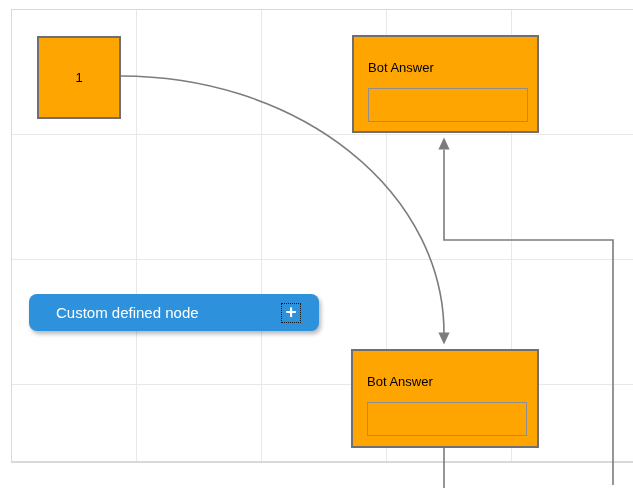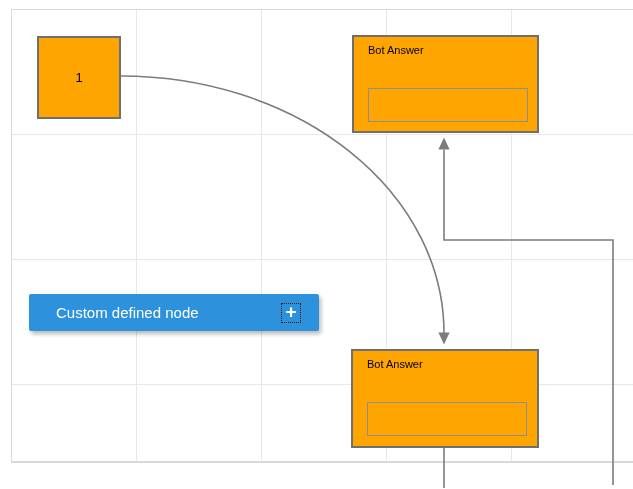--- a/index.html
+++ b/index.html
@@ -46,34 +46,34 @@
     border:2px solid var(--node-border);
   }
   .start-node{left:37px;top:36px;width:84px;height:83px;
     display:flex;align-items:center;justify-content:center;
     font-size:13px;color:var(--node-title);
   }
   .bot-node{width:188px;height:99px;}
   .bot-node.top{left:352px;top:35px;width:187px;height:98px;}
   .bot-node.bottom{left:351px;top:349px;}
   .bot-title{
-    position:absolute;left:14px;top:7px;
-    font-size:11px;color:var(--node-title);white-space:nowrap;
+    position:absolute;left:14px;top:23px;
+    font-size:13px;color:var(--node-title);white-space:nowrap;
   }
   .bot-input{
     position:absolute;left:14px;top:51px;width:160px;height:34px;
     box-sizing:border-box;border:1px solid var(--input-border);
     background:transparent;
   }
 
   
   .custom-node{
     left:29px;top:294px;width:290px;height:37px;
     background:var(--custom-node-fill);
-    border-radius:2px;
+    border-radius:8px;
     box-shadow:2px 3px 4px rgba(0,0,0,0.28);
     display:flex;align-items:center;
   }
   .custom-label{
     padding-left:27px;
     font-size:15px;color:var(--custom-node-text);white-space:nowrap;
   }
   .add-port{
     position:absolute;right:18px;top:50%;transform:translateY(-50%);
     width:20px;height:20px;box-sizing:border-box;

